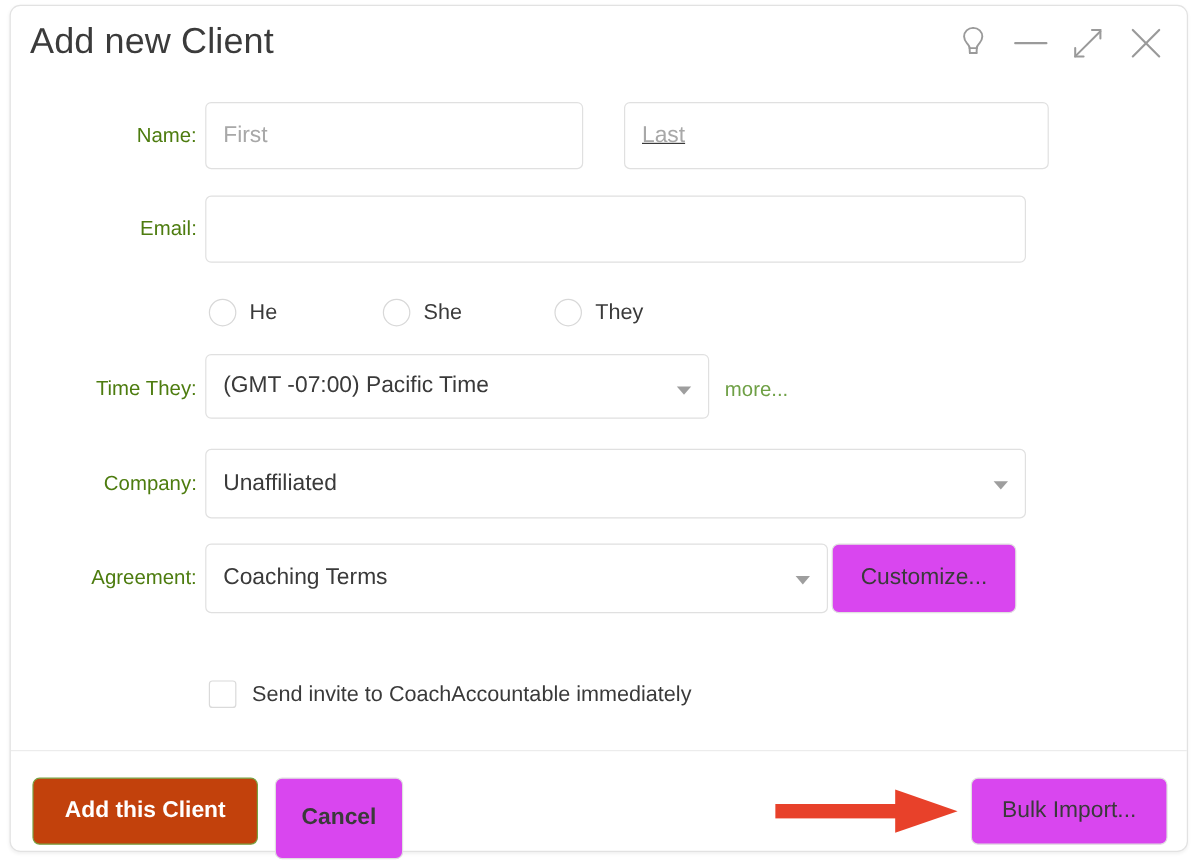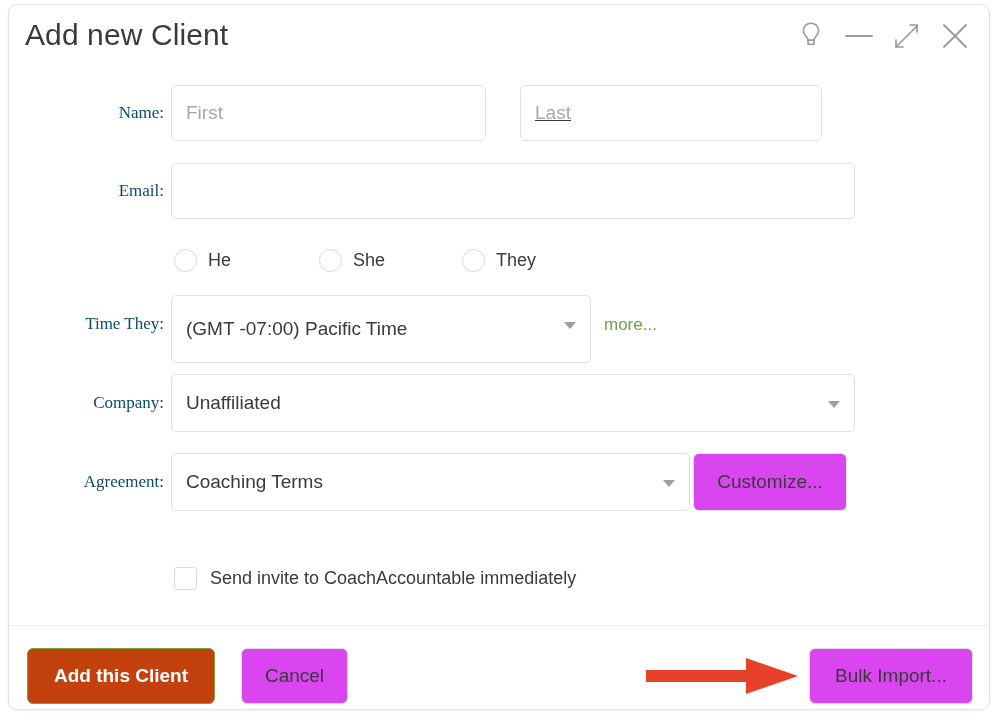--- a/index.html
+++ b/index.html
@@ -68,23 +68,22 @@
     width: 100%;
     height: 554px;
   }
 
   .row { position: absolute; left: 0; width: 100%; }
 
   .label {
     position: absolute;
     text-align: right;
     font-size: 17px;
-    color: #0c4a6e;
-    white-space: nowrap;
-    font-family: Liberation Serif, serif;
+    color: #4d7c0f;
+    white-space: nowrap;
   }
 
   .lbl-col {
     left: 0;
     width: 155px;
   }
 
   .textfield {
     position: absolute;
     box-sizing: border-box;
@@ -256,21 +255,21 @@
       </div>
 
     </div>
   </div>
 
   <div class="form">
 
     <div class="row" style="top:14px; height:56px;">
       <div class="label lbl-col" style="top:18px;">Name:</div>
       <input class="textfield" style="left: 162px; top: 0px; width: 315px; height: 56px;" placeholder="First">
-      <input class="textfield" style="left: 511px; top: 0px; width: 302px; height: 56px; text-decoration: underline;" placeholder="Last">
+      <input class="textfield" style="left: 511px; top: 0px; width: 354px; height: 56px; text-decoration: underline;" placeholder="Last">
     </div>
 
     <div class="row" style="top:92px; height:56px;">
       <div class="label lbl-col" style="top:18px;">Email:</div>
       <input class="textfield" style="left: 162px; top: 0px; width: 684px; height: 56px;" placeholder="">
     </div>
 
     <div class="radio-group" style="top:178px; height:30px;">
       <div class="radio-item" style="left:165px; top:0;">
         <span class="radio-dot"></span>
@@ -281,21 +280,21 @@
         <span class="radio-label">She</span>
       </div>
       <div class="radio-item" style="left:453px; top:0;">
         <span class="radio-dot"></span>
         <span class="radio-label">They</span>
       </div>
     </div>
 
     <div class="row" style="top:224px; height:58px;">
       <div class="label lbl-col" style="top:19px;">Time They:</div>
-      <div class="selectbox" style="left:162px; top:0; width:420px; height:68px;">
+      <div class="selectbox" style="left:162px; top:0; width:420px; height:54px;">
         <span>(GMT -07:00) Pacific Time</span>
         <span class="caret" style="right:14px; top:26px;"></span>
       </div>
       <a class="link-more" style="left:595px; top:20px;" href="#">more...</a>
     </div>
 
     <div class="row" style="top:303px; height:58px;">
       <div class="label lbl-col" style="top:19px;">Company:</div>
       <div class="selectbox" style="left:162px; top:0; width:684px; height:58px;">
         <span>Unaffiliated</span>
@@ -316,21 +315,21 @@
       <span class="checkbox"></span>
       <span class="check-label">Send invite to CoachAccountable immediately</span>
     </div>
 
   </div>
 
   <div class="divider"></div>
 
   <div class="footer">
     <div class="btn btn-primary" style="left:18px; top:22px; width:188px; height:56px;">Add this Client</div>
-    <div class="btn btn-plain" style="left:232px; top:22px; width:107px; height:56px;">Cancel</div>
+    <div class="btn btn-plain" style="left:220px; top:22px; width:107px; height:68px;font-weight:bold;">Cancel</div>
     <div class="btn btn-plain" style="left:800px; top:22px; width:164px; height:56px;">Bulk Import...</div>
   </div>
 
   <div class="arrow">
     <svg width="160" height="42" viewBox="0 0 160 42">
       <rect x="0" y="15" width="110" height="12" fill="#e8412a"></rect>
       <polygon points="100,3 100,39 152,21" fill="#e8412a"></polygon>
     </svg>
   </div>
 

